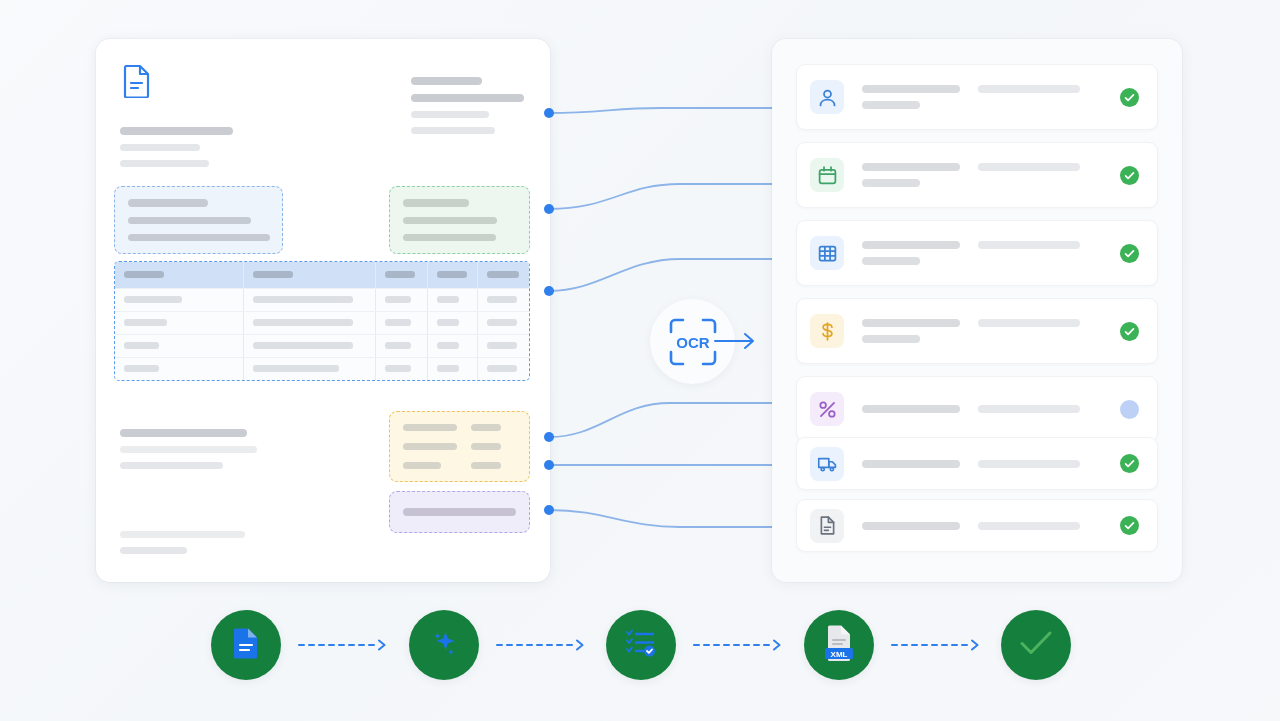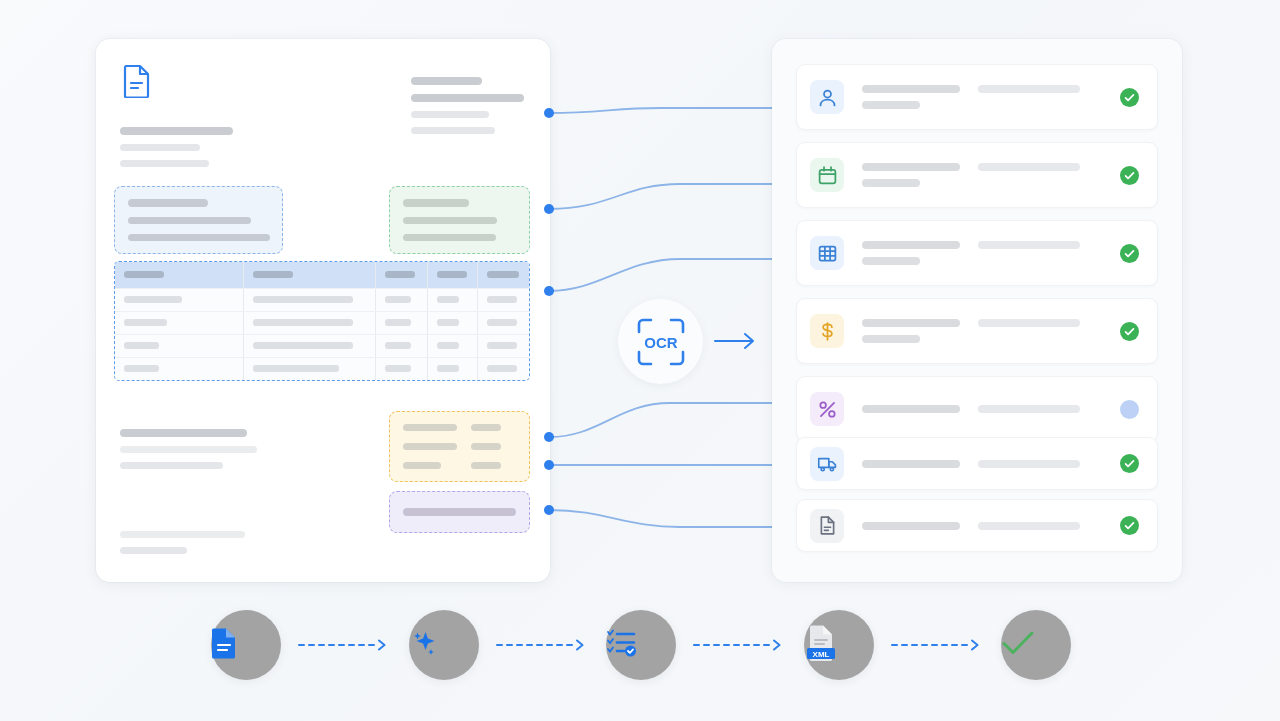--- a/index.html
+++ b/index.html
@@ -86,21 +86,21 @@
   }
   #hl-table th:last-child, #hl-table td:last-child { border-right: none; }
   #hl-table tr:last-child td { border-bottom: none; }
   #hl-table thead th { background: #cfe0f7; height: 26px; }
   #hl-table .cellbar { background: #cdd2d9; border-radius: 3px; height: 7px; margin: 0 9px; }
   #hl-table thead .cellbar { background: #a9b6c7; }
   #hl-table tbody .cellbar { background: #dcdfe3; }
 
   
   #ocr-badge {
-    position: absolute; left: 618px; top: 299px;
+    position: absolute; left: 650px; top: 299px;
     width: 85px; height: 85px; border-radius: 50%;
     background: #fbfcfd;
     box-shadow: 0 2px 10px rgba(23,43,77,.06);
     display: flex; align-items: center; justify-content: center;
   }
   #ocr-arrow { position: absolute; left: 713px; top: 330px; }
 
   
   #fields-panel {
     position: absolute; left: 772px; top: 39px;
@@ -141,23 +141,23 @@
   #connectors { position: absolute; left: 0; top: 0; pointer-events: none; }
 
   
   #pipeline {
     position: absolute; left: 211px; top: 610px;
     width: 860px; height: 70px;
     display: flex; align-items: center; justify-content: space-between;
   }
   .step-node {
     width: 70px; height: 70px; border-radius: 50%;
-    background: #a3a3a3;
+    background: #15803d;
     box-shadow: 0 2px 10px rgba(23,43,77,.07);
-    display: flex; align-items: center; 
+    display: flex; align-items: center; justify-content: center;
     flex: 0 0 auto;
   }
   .step-arrow { flex: 1 1 auto; display: flex; align-items: center; justify-content: center; }
 </style>
 </head>
 <body>
 
 <div id="doc-card">
 
   <div id="doc-logo">

